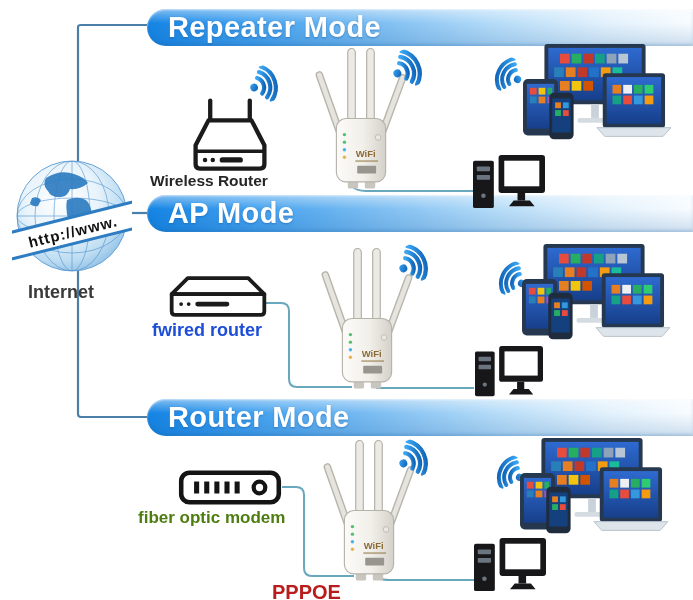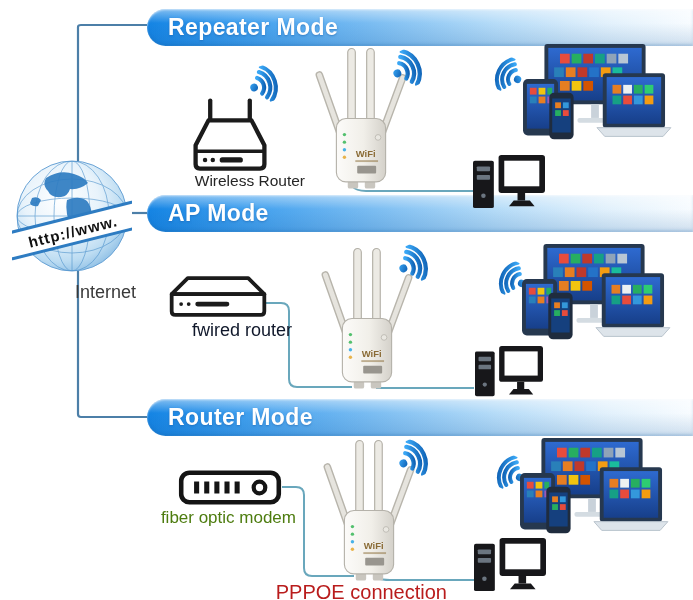--- a/index.html
+++ b/index.html
@@ -6,23 +6,23 @@
   .stage{position:relative;width:693px;height:600px;background:#ffffff;overflow:hidden;
          font-family:"Liberation Sans",sans-serif;}
   .abs{position:absolute;}
   .mode-banner{position:absolute;left:147px;right:0;height:37px;
     border-radius:19px 0 0 19px;
     background:
       linear-gradient(180deg, rgba(255,255,255,.45) 0%, rgba(255,255,255,0) 38%, rgba(20,90,160,.18) 100%),
       linear-gradient(90deg,#1484e4 0%,#3f9fee 18%,#7dbef2 42%,#b6dcf8 64%,#e2f1fc 84%,#f8fcff 100%);
     box-shadow: inset 0 1px 2px rgba(255,255,255,.6), inset 0 -2px 3px rgba(20,90,160,.22);
     display:flex;align-items:center;padding-left:21px;box-sizing:border-box;}
-  .mode-banner .txt{font-size:23px;font-weight:bold;color:#ffffff;letter-spacing:.4px;
+  .mode-banner .txt{font-size:29px;font-weight:bold;color:#ffffff;letter-spacing:.4px;
     text-shadow:0 1px 2px rgba(25,95,170,.55);}
-  .lbl{position:absolute;font-weight:normal;color:#2d2d2d;text-align:right;line-height:1.1;}
+  .lbl{position:absolute;font-weight:bold;color:#2d2d2d;text-align:left;line-height:1.1;}
   svg.icon{position:absolute;overflow:visible;}
   .rot-m18{transform:rotate(-18deg);}
   .rot-m25{transform:rotate(-25deg);}
   .mirror{transform:scaleX(-1) rotate(-25deg);}
 </style>
 </head>
 <body>
 
 <div class="stage">
 
@@ -237,21 +237,21 @@
   <svg class="icon mirror" style="left:486px;top:56px;width:38px;height:35px" viewBox="0 0 52 48">
       <use href="#sym-wifi"></use>
     </svg>
   <svg class="icon" style="left:517px;top:44px;width:156px;height:107px" viewBox="0 0 160 110">
       <use href="#sym-cluster"></use>
     </svg>
 
   <svg class="icon" style="left:166px;top:274px;width:104px;height:46px" viewBox="0 0 110 48">
       <use href="#sym-wiredrouter"></use>
     </svg>
-  <div class="lbl" style="left:152px;top:321px;width:140px;font-size:18px;color:#0f172a">fwired router</div>
+  <div class="lbl" style="left:152px;top:321px;width:140px;font-size:18px;color:#1d4ed8">fwired router</div>
   <svg class="icon" style="left:314px;top:246px;width:106px;height:145px" viewBox="0 0 112 152">
       <use href="#sym-repeater"></use>
     </svg>
   <svg class="icon rot-m25" style="left:396px;top:243px;width:42px;height:38px" viewBox="0 0 52 48">
       <use href="#sym-wifi"></use>
     </svg>
   <svg class="icon" style="left:474px;top:346px;width:70px;height:52px" viewBox="0 0 76 58">
       <use href="#sym-pc"></use>
     </svg>
   <svg class="icon mirror" style="left:490px;top:260px;width:38px;height:35px" viewBox="0 0 52 48">

